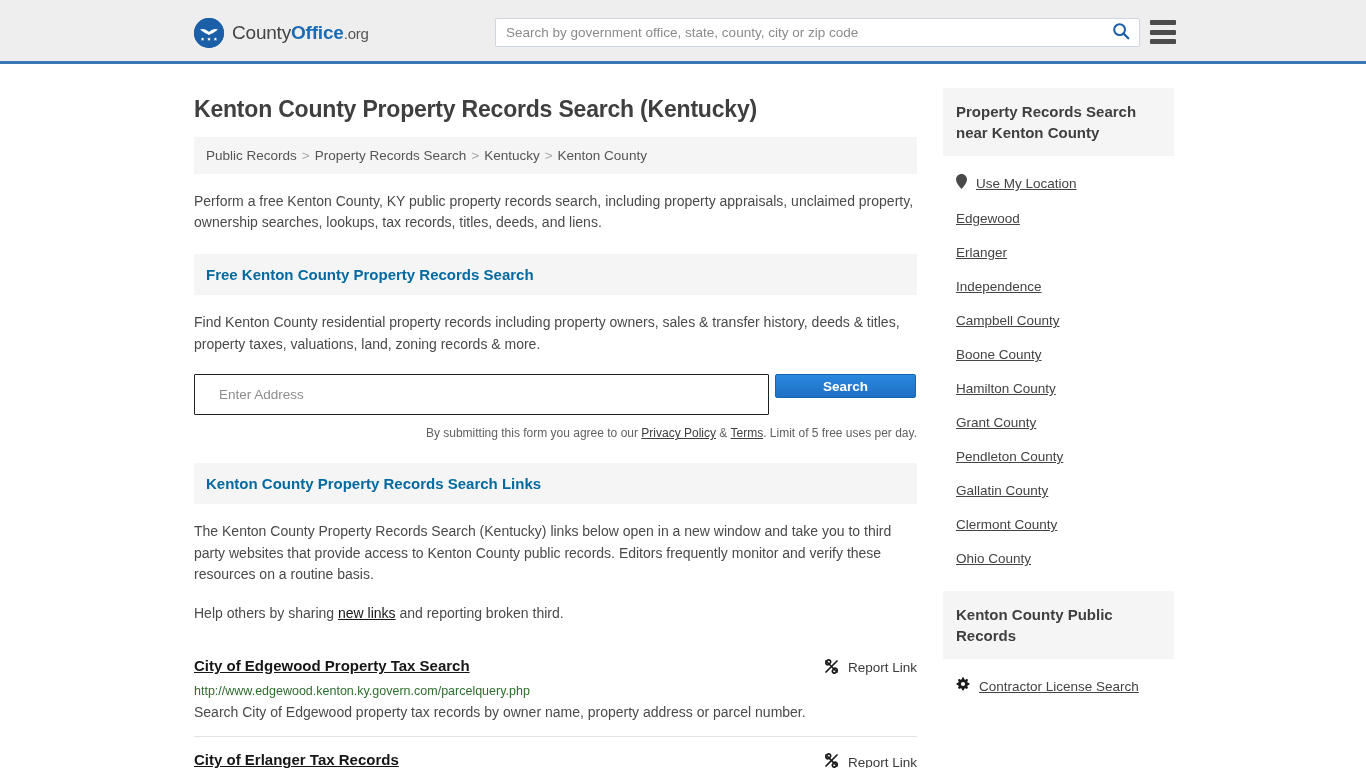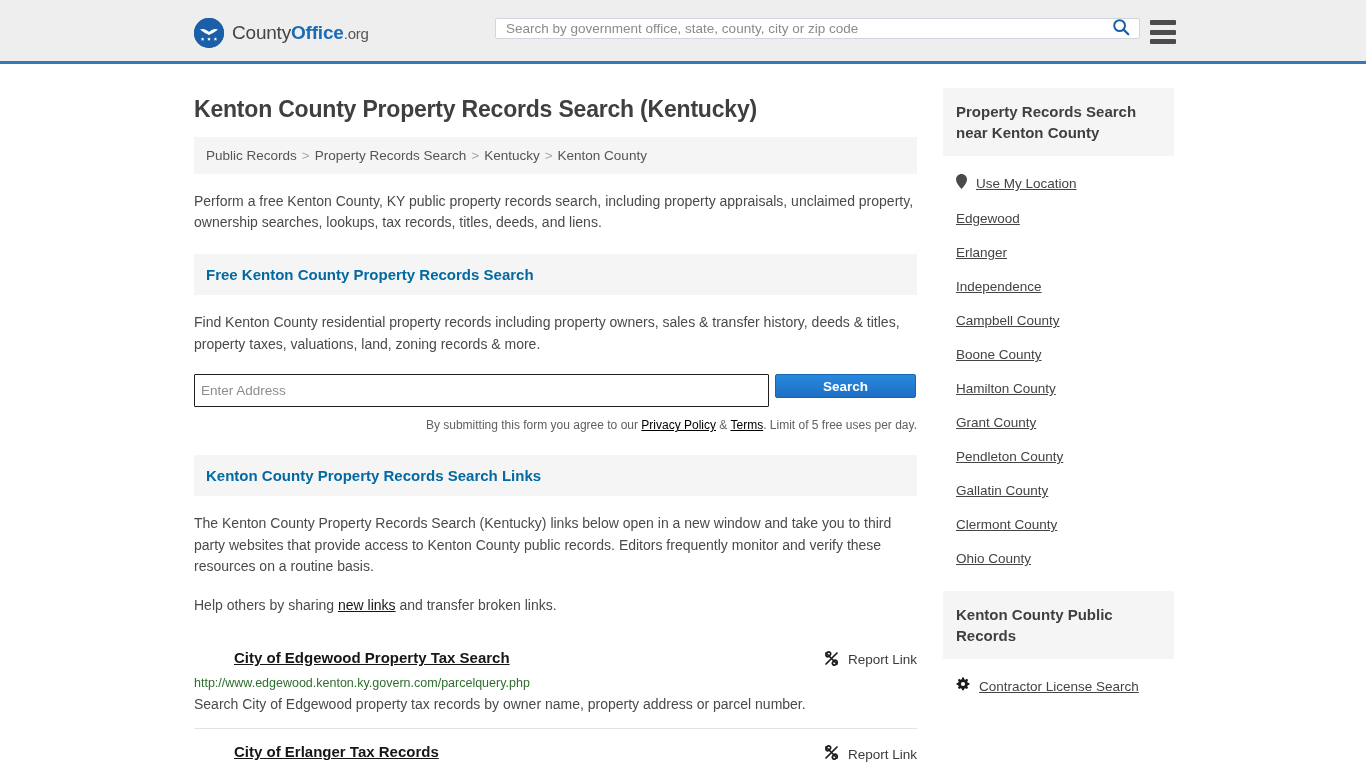--- a/index.html
+++ b/index.html
@@ -46,21 +46,21 @@
   }
   .brand-text .b-office { color: #1a6bb5; font-weight: bold; }
   .brand-text .b-county { font-weight: normal; color: #444; }
   .brand-text .b-org { font-size: 15px; color: #555; }
 
   .header-search {
     position: absolute;
     left: 495px;
     top: 18px;
     width: 645px;
-    height: 21px;
+    height: 29px;
     background: #ffffff;
     border: 1px solid #cfd6dd;
     border-radius: 2px;
     display: flex;
     align-items: center;
   }
   .header-search input {
     flex: 1 1 auto;
     border: none;
     outline: none;
@@ -137,24 +137,24 @@
   .section-body { font-size: 14px; line-height: 1.55; color: #4a4a4a; }
   .section-body p { margin: 17px 0 0 0; }
 
   
   .addr-form {
     display: flex;
     margin-top: 19px;
   }
   .addr-input {
     width: 575px;
-    height: 33px;
+    height: 41px;
     border: 1px solid #1f1f1f;
     background: #fff;
-    padding: 0 6px;
+    padding: 0 24px;
     font-family: "Liberation Sans", sans-serif;
     font-size: 13.5px;
     color: #333;
     outline: none;
     border-radius: 1px;
   }
   .addr-input::placeholder { color: #8d8d8d; }
   .addr-submit {
     width: 141px;
     height: 24px;
@@ -167,40 +167,39 @@
     font-size: 13.5px;
     font-weight: bold;
     cursor: pointer;
   }
   .form-disclaimer {
     text-align: right;
     font-size: 12px;
     color: #616161;
     margin-top: 9px;
   }
-  .form-disclaimer a { color: #000000; text-decoration: underline; }
+  .form-disclaimer a { color: #404040; text-decoration: underline; }
 
   
   .links-wrap { margin-top: 18px; }
   .link-item {
     padding: 14px 0 13px 0;
     border-bottom: 1px solid #e3e3e3;
   }
   .link-row {
     display: flex;
     align-items: flex-start;
     justify-content: space-between;
   }
   .link-title {
     font-size: 15px;
     font-weight: bold;
     color: #161616;
     text-decoration: underline;
     cursor: pointer;
-    margin-left: 40px;
   }
   .report-link {
     display: flex;
     align-items: center;
     gap: 8px;
     font-size: 13.5px;
     color: #3b3b3b;
     cursor: pointer;
     white-space: nowrap;
     padding-top: 1px;
@@ -302,21 +301,21 @@
           <button class="addr-submit">Search</button>
         </div>
 
         <div class="form-disclaimer"><span>By submitting this form you agree to our </span><a href="#">Privacy Policy</a><span> &amp; </span><a href="#">Terms</a><span>. Limit of 5 free uses per day.</span></div>
       </div>
 
       <div style="margin-top:20px;">
         <div class="section-head">Kenton County Property Records Search Links</div>
         <div class="section-body">
           <p>The Kenton County Property Records Search (Kentucky) links below open in a new window and take you to third party websites that provide access to Kenton County public records. Editors frequently monitor and verify these resources on a routine basis.</p>
-          <p><span>Help others by sharing </span><a href="#" style="color:#161616;text-decoration:underline;font-weight:normal;">new links</a><span> and transfer broken links.</span></p>
+          <p><span>Help others by sharing </span><a href="#" style="color:#161616;text-decoration:underline;font-weight:normal;">new links</a><span> and reporting broken third.</span></p>
         </div>
 
         <div class="links-wrap">
 
           <div class="link-item">
             <div class="link-row">
               <a href="#" class="link-title">City of Edgewood Property Tax Search</a>
               <div class="report-link">
                 <span>
                   <svg width="17" height="17" viewBox="0 0 17 17" aria-hidden="true">

